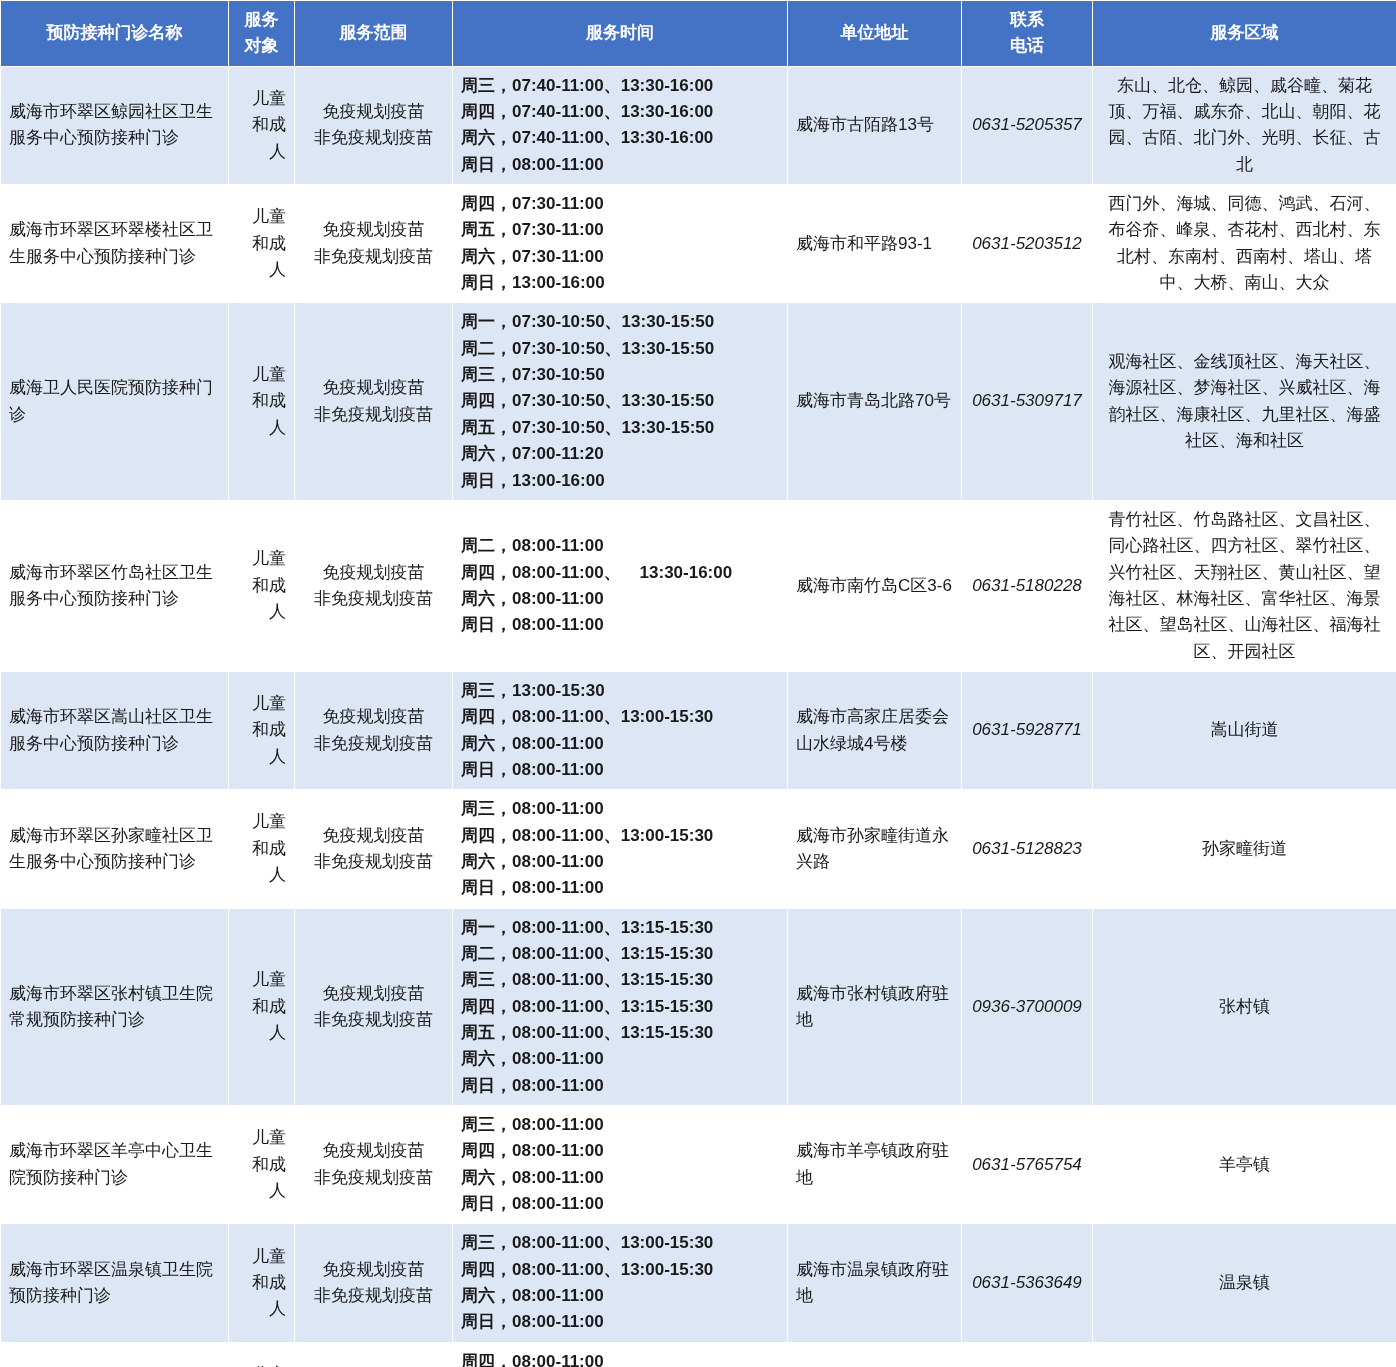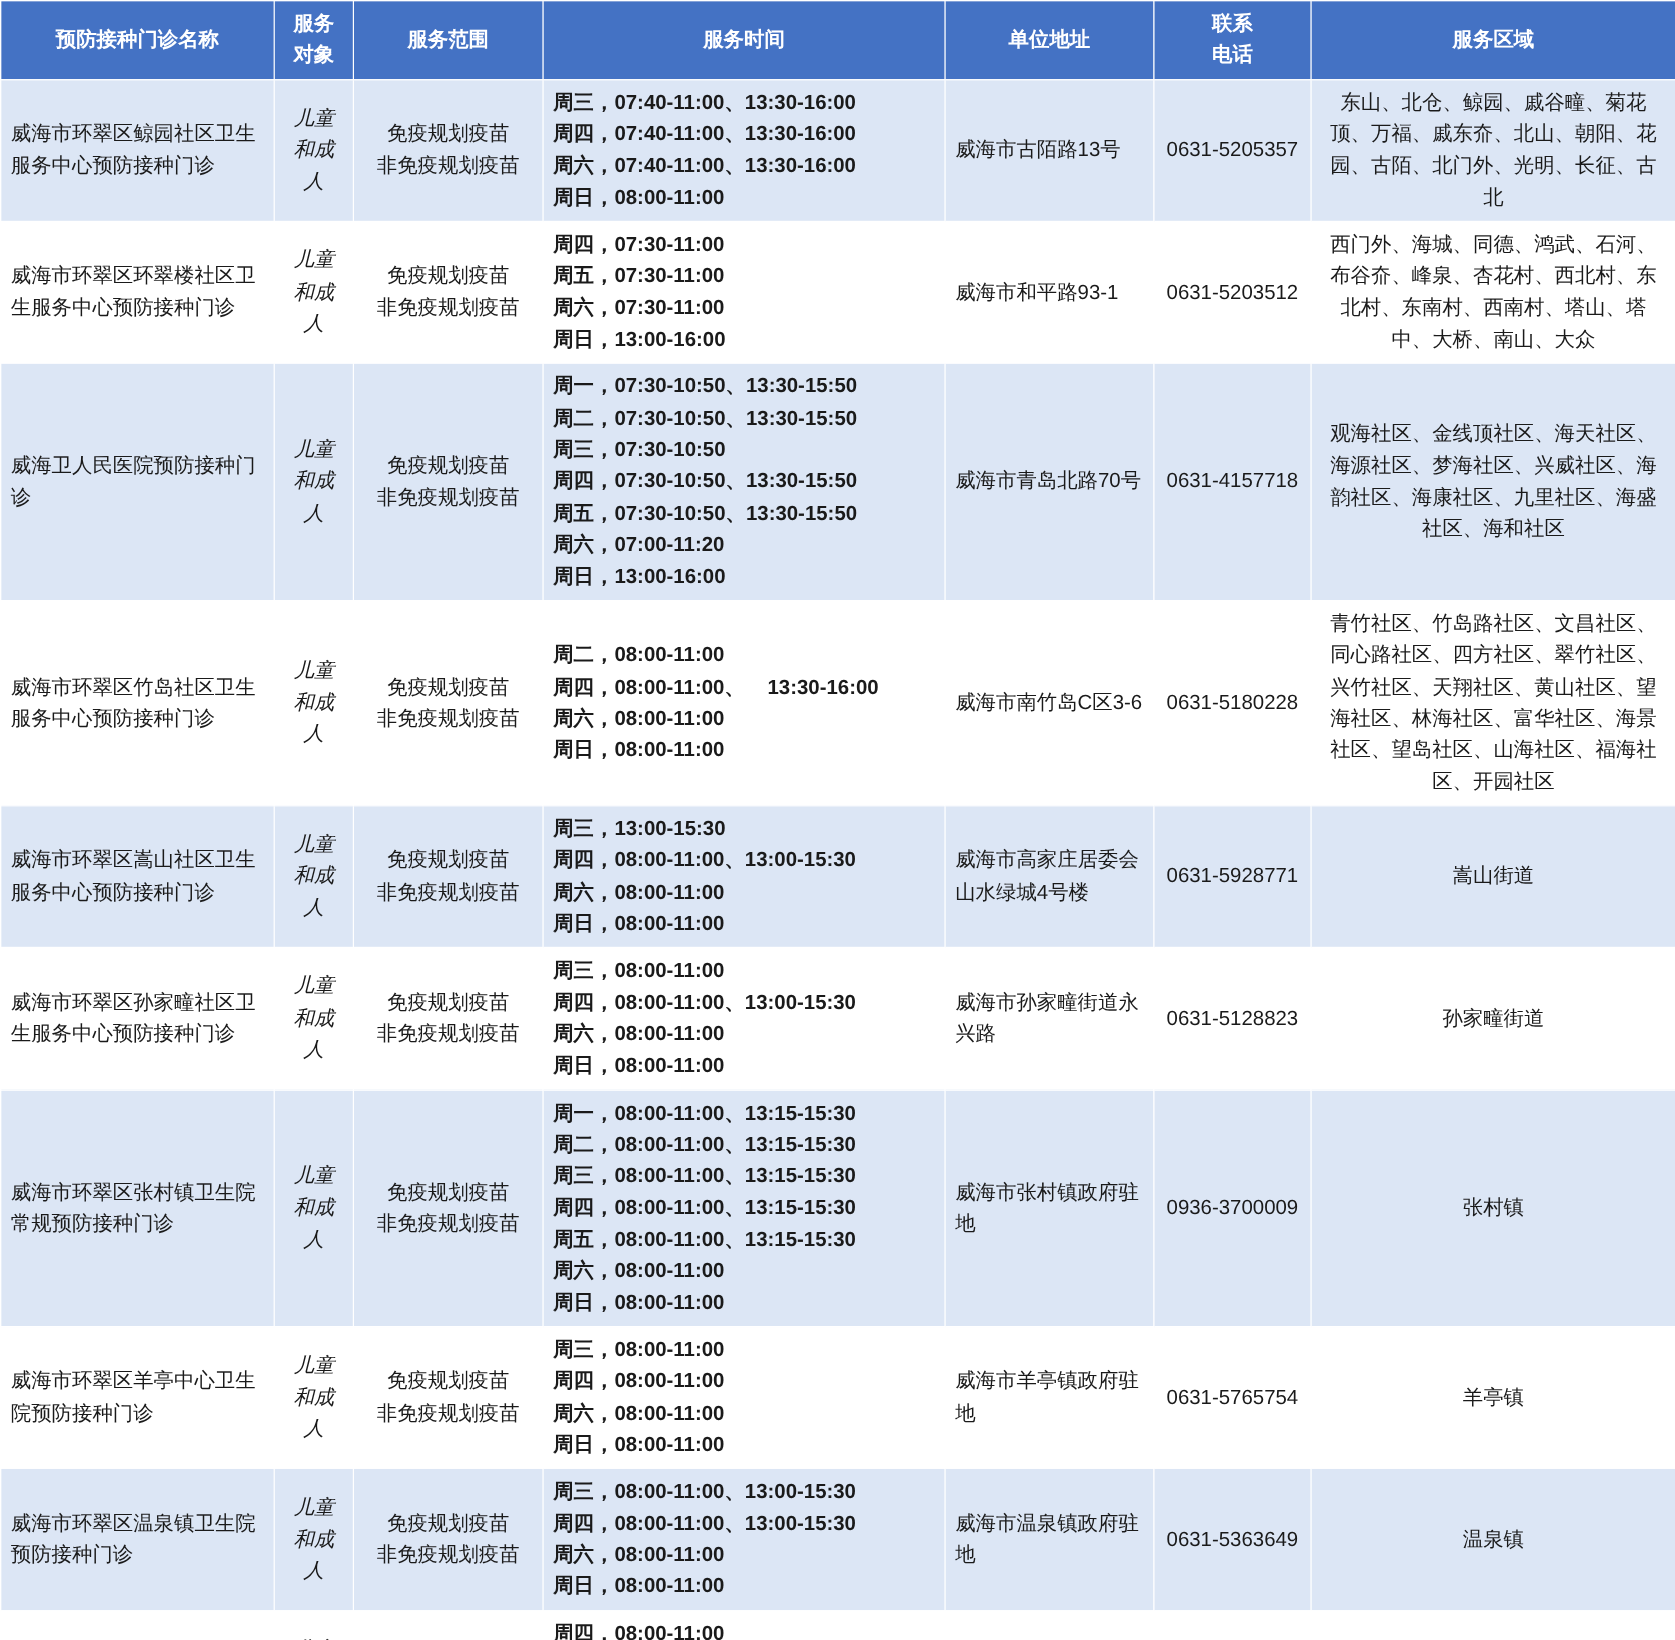--- a/index.html
+++ b/index.html
@@ -34,25 +34,25 @@
     padding: 9px 6px;
     border: 1px solid #4472c4;
   }
   tbody tr.odd td {
     background: #dce6f5;
   }
   tbody tr.even td {
     background: #ffffff;
   }
   td.c-name   { text-align: left; margin-top: 15px; }
-  td.c-target { text-align: center; font-style: italic; }
+  td.c-target { text-align: right; }
   td.c-scope  { text-align: center; }
   td.c-time   { text-align: left; white-space: pre; font-size: 16px; line-height: 1.62; font-weight: bold; }
   td.c-addr   { text-align: left; }
-  td.c-phone  { text-align: center; white-space: nowrap; font-size: 16px; }
+  td.c-phone  { text-align: center; white-space: nowrap; font-size: 16px; font-style: italic; }
   td.c-area   { text-align: center; }
 
   col.w-name   { width: 228px; }
   col.w-target { width: 66px; }
   col.w-scope  { width: 158px; }
   col.w-time   { width: 335px; }
   col.w-addr   { width: 174px; }
   col.w-phone  { width: 131px; }
   col.w-area   { width: 304px; }
 
@@ -112,21 +112,21 @@
         <td class="c-target">儿童和成人</td>
         <td class="c-scope">免疫规划疫苗<br>非免疫规划疫苗</td>
         <td class="c-time">周一，07:30-10:50、13:30-15:50
 周二，07:30-10:50、13:30-15:50
 周三，07:30-10:50
 周四，07:30-10:50、13:30-15:50
 周五，07:30-10:50、13:30-15:50
 周六，07:00-11:20
 周日，13:00-16:00</td>
         <td class="c-addr">威海市青岛北路70号</td>
-        <td class="c-phone">0631-4157718</td>
+        <td class="c-phone">0631-5309717</td>
         <td class="c-area">观海社区、金线顶社区、海天社区、海源社区、梦海社区、兴威社区、海韵社区、海康社区、九里社区、海盛社区、海和社区</td>
       </tr>
       <tr class="even">
         <td class="c-name">威海市环翠区竹岛社区卫生服务中心预防接种门诊</td>
         <td class="c-target">儿童和成人</td>
         <td class="c-scope">免疫规划疫苗<br>非免疫规划疫苗</td>
         <td class="c-time">周二，08:00-11:00
 周四，08:00-11:00、    13:30-16:00
 周六，08:00-11:00
 周日，08:00-11:00</td>

